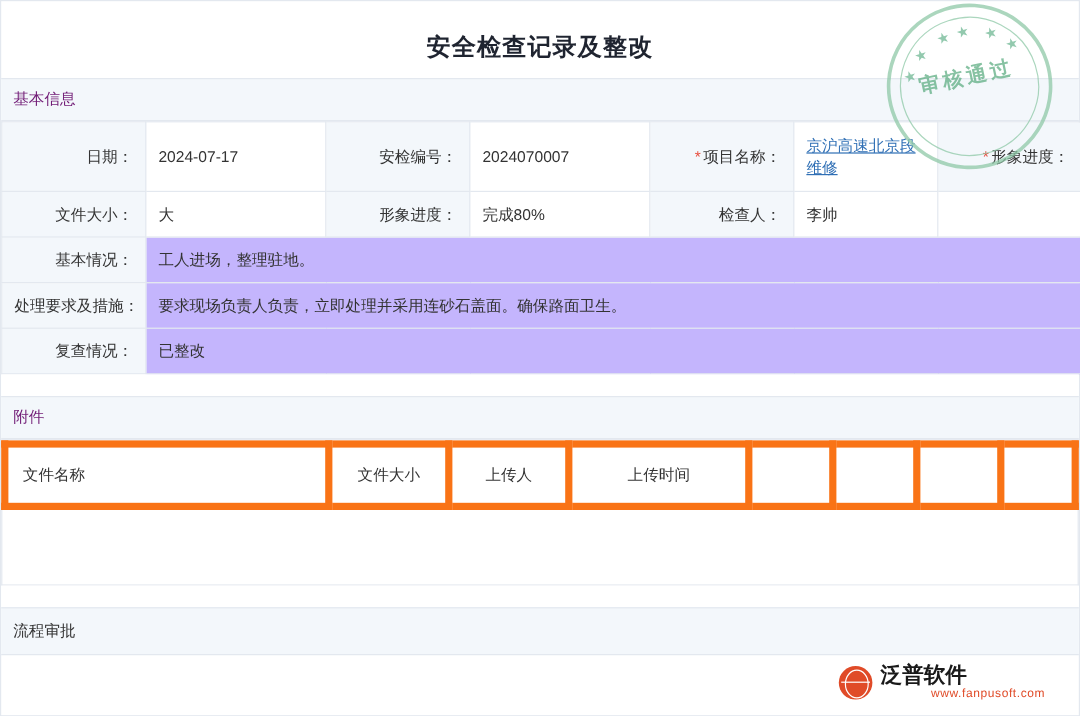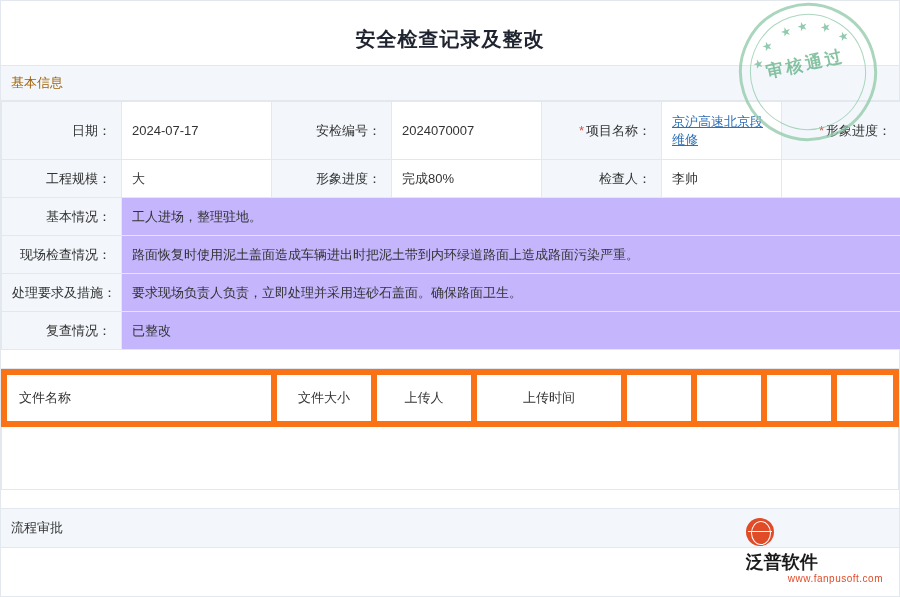--- a/index.html
+++ b/index.html
@@ -30,21 +30,21 @@
     color: #1f2430;
     padding: 25px 0 12px 0;
     letter-spacing: 1px;
   }
   .section-head {
     background: #f3f7fb;
     border-top: 1px solid #e3e8ef;
     border-bottom: 1px solid #e3e8ef;
     padding: 8px 10px;
     font-size: 13px;
-    color: #a16207;
+    color: #701a75;
   }
   table.grid {
     width: 100%;
     border-collapse: collapse;
     table-layout: fixed;
   }
   table.grid td {
     border: 1px solid #e3e8ef;
     height: 38px;
     padding: 6px 10px;
@@ -151,26 +151,25 @@
   .s1 { left: 16px; top: 36px; }
   .s2 { left: 30px; top: 22px; }
   .s3 { left: 52px; top: 14px; }
   .s4 { right: 52px; top: 14px; }
   .s5 { right: 30px; top: 22px; }
   .s6 { right: 16px; top: 36px; }
 
   
   .logo {
     position: absolute;
-    right: 16px;
+    right: 28px;
     bottom: 12px;
     display: flex;
-    align-items: flex-start;
+    align-items: center;
     gap: 7px;
-    flex-direction: column;
   }
   .logo .globe {
     width: 28px;
     height: 28px;
     border-radius: 50%;
     background: #e04b28;
     position: relative;
   }
   .logo .globe:before {
     content: "";
@@ -238,50 +237,47 @@
       <td class="lbl">日期：</td>
       <td class="val">2024-07-17</td>
       <td class="lbl">安检编号：</td>
       <td class="val">2024070007</td>
       <td class="lbl"><span class="req">*</span><span>项目名称：</span></td>
       <td class="val"><span class="link">京沪高速北京段维修</span></td>
       <td class="lbl"><span class="req">*</span><span>形象进度：</span></td>
       <td class="val">2024-07-17</td>
     </tr>
     <tr>
-      <td class="lbl">工程规模：</td>
+      <td class="lbl">文件大小：</td>
       <td class="val">大</td>
       <td class="lbl">形象进度：</td>
       <td class="val">完成80%</td>
       <td class="lbl">检查人：</td>
       <td class="val">李帅</td>
       <td class="val blank"></td>
       <td class="val blank"></td>
     </tr>
     <tr class="row-full">
       <td class="lbl">基本情况：</td>
       <td class="val" colspan="7">工人进场，整理驻地。</td>
     </tr>
     <tr class="row-full">
-      <td class="lbl">现场检查情况：</td>
-      <td class="val" colspan="7">路面恢复时使用泥土盖面造成车辆进出时把泥土带到内环绿道路面上造成路面污染严重。</td>
-    </tr>
-    <tr class="row-full">
       <td class="lbl">处理要求及措施：</td>
       <td class="val" colspan="7">要求现场负责人负责，立即处理并采用连砂石盖面。确保路面卫生。</td>
     </tr>
     <tr class="row-full">
       <td class="lbl">复查情况：</td>
       <td class="val" colspan="7">已整改</td>
     </tr>
   </tbody>
     </table>
 
   <div class="spacer"></div>
 
+  <div class="section-head">附件</div>
 
   <div class="att-wrap">
     <table class="att">
       <colgroup>
         <col style="width:270px">
         <col style="width:100px">
         <col style="width:100px">
         <col style="width:150px">
         <col style="width:70px">
         <col style="width:70px">

